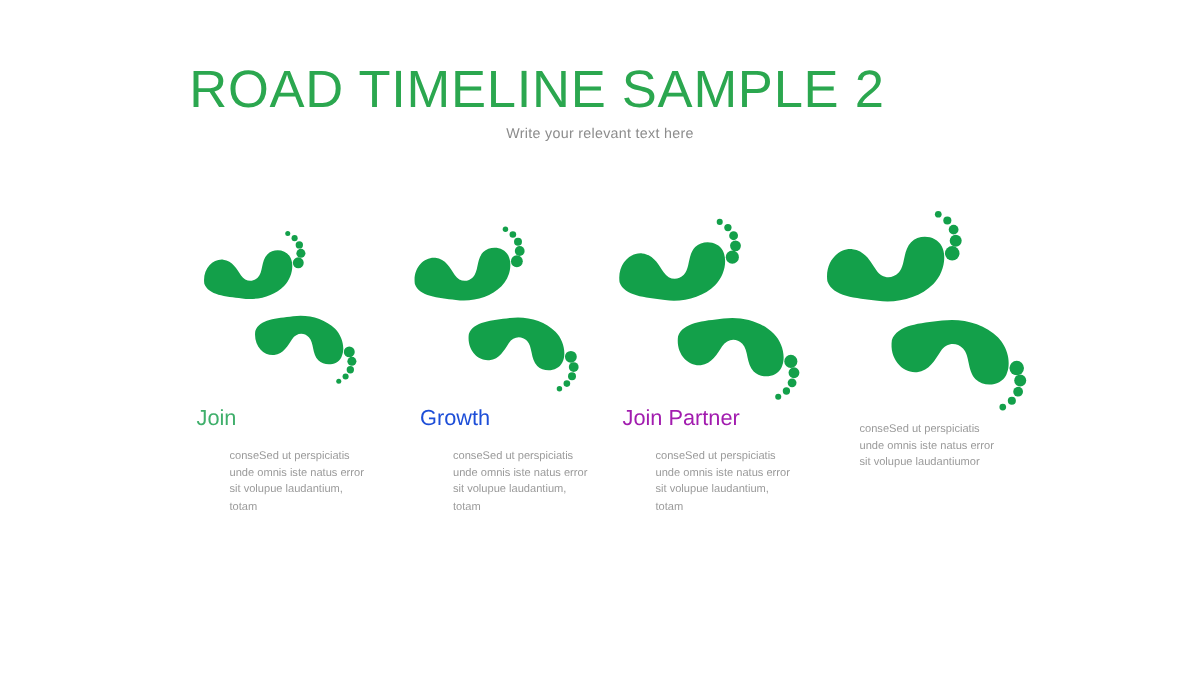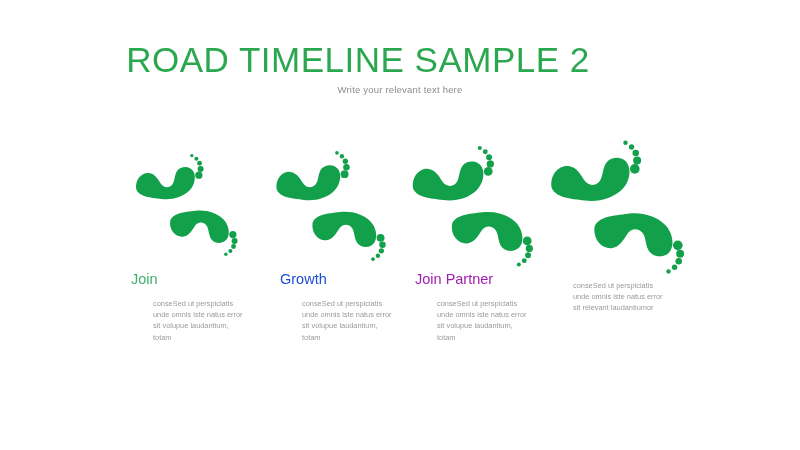--- a/index.html
+++ b/index.html
@@ -206,17 +206,17 @@
         <span class="line">conseSed  ut perspiciatis</span>
         <span class="line">unde omnis  iste natus error</span>
         <span class="line">sit volupue laudantium,</span>
         <span class="line">totam</span>
       </div>
   </div>
   <div class="column" id="col-3" style="left: 551px; top: 270px;">
     <div class="col-body" style="color: rgb(154, 154, 154);">
         <span class="line">conseSed  ut perspiciatis</span>
         <span class="line">unde omnis  iste natus error</span>
-        <span class="line">sit relevant laudantiumor</span>
+        <span class="line">sit volupue laudantiumor</span>
       </div>
   </div>
 
 </div>
 
 </body></html>

